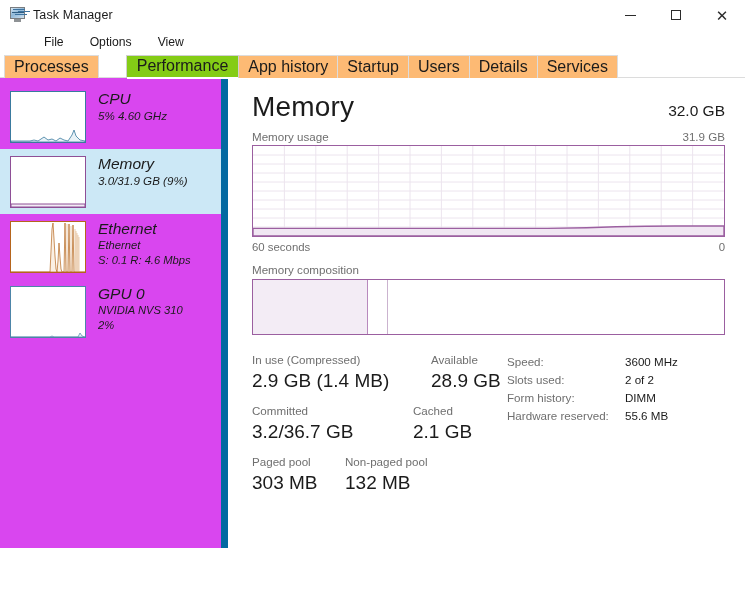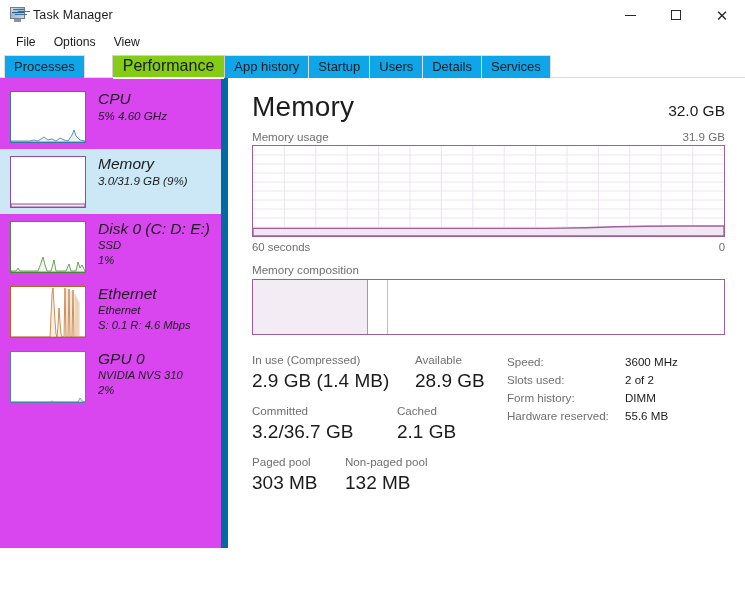--- a/index.html
+++ b/index.html
@@ -65,22 +65,23 @@
   }
   .glyph-min { display:block; width:11px; height:1px; background:#2b2b2b; }
   .glyph-max { display:block; width:10px; height:10px; border:1px solid #2b2b2b; }
   .glyph-close { font-size: 15px; font-weight: 300; line-height: 1; }
 
   
   .menubar {
     height: 24px;
     display: flex; align-items: center;
     padding-left: 8px;
-    gap: 2px;
-    background: #ffffff;
+    gap: 10px;
+    background: #ffffff;
+    margin-left: 28px;
   }
   .menu-item {
     font-size: 12.2px;
     color: #1b1b1b;
     padding: 3px 8px 4px 8px;
     cursor: default;
   }
 
   
   .tabstrip {
@@ -91,26 +92,26 @@
     padding-left: 4px;
     background: #ffffff;
   }
   .tabstrip:after {
     content:"";
     position:absolute; left:0; right:0; bottom:0;
     height:1px; background:#dcdcdc;
   }
   .tab {
     position: relative;
-    font-size: 13px;
+    font-size: 16px;
     color: #1b1b1b;
     padding: 3px 9px 4px 9px;
     border: 1px solid #dcdcdc;
     border-bottom: none;
-    background: #0ea5e9;
+    background: #fdba74;
     margin-right: -1px;
     line-height: 15px;
     cursor: default;
     z-index: 1;
   }
   .tab.active {
     background: #84cc16;
     border-color: #d0d0d0;
     z-index: 3;
     font-size: 16px;
@@ -257,21 +258,21 @@
     font-size: 11.6px;
     color: #6f6f6f;
     line-height: 17px;
   }
   .stat-value {
     font-size: 19px;
     color: #1b1b1b;
     line-height: 26px;
     white-space: nowrap;
   }
-  .stat-gap { margin-bottom: 8px; }
+  .stat-gap { margin-bottom: 8px; gap: 16px; }
 
   .stats-right {
     flex: 1 1 auto;
     padding-top: 2px;
   }
   .spec-row {
     display: flex;
     font-size: 11.6px;
     line-height: 18px;
   }
@@ -399,33 +400,20 @@
             <rect x="0.5" y="0.5" width="75" height="51" fill="#ffffff" stroke="#8e4f96" stroke-width="1"></rect>
             <path d="M1,51 L1,48 L75,48 L75,51 Z" fill="#f3ecf5" stroke="#8e4f96" stroke-width="1"></path>
           </svg>
         </div>
         <div class="res-meta">
           <div class="res-title">Memory</div>
           <div class="res-sub">3.0/31.9 GB (9%)</div>
         </div>
       </div>
 
-      <div class="res-item">
-        <div class="res-thumb">
-          <svg viewBox="0 0 76 52" preserveAspectRatio="none">
-            <rect x="0.5" y="0.5" width="75" height="51" fill="#ffffff" stroke="#4d8b3a" stroke-width="1"></rect>
-            <path d="M1,51 L1,50 L6,50 L8,47 L10,50 L28,50 L31,42 L33,36 L35,44 L37,50 L41,50 L44,39 L46,50 L56,50 L59,43 L61,50 L66,50 L68,41 L70,47 L72,44 L75,50 L75,51 Z" fill="#eef6ea" stroke="#4d8b3a" stroke-width="0.8"></path>
-          </svg>
-        </div>
-        <div class="res-meta">
-          <div class="res-title">Disk 0 (C: D: E:)</div>
-          <div class="res-sub small">SSD</div>
-          <div class="res-sub small">1%</div>
-        </div>
-      </div>
 
       <div class="res-item">
         <div class="res-thumb">
           <svg viewBox="0 0 76 52" preserveAspectRatio="none">
             <rect x="0.5" y="0.5" width="75" height="51" fill="#ffffff" stroke="#b5651d" stroke-width="1"></rect>
             <path d="M1,51 L1,51 L40,51 L41,30 L42,8 L43,2 L44,18 L45,35 L46,48 L47,51 L48,40 L49,22 L50,36 L51,48 L52,51 L54,51 L55,2 L56,51 L58,51 L59,3 L60,51 L62,51 L63,4 L64,51 L75,51 Z" fill="#fbf0e4" stroke="#b5651d" stroke-width="0.7"></path>
             <g stroke="#d59a5c" stroke-width="0.5">
               <line x1="57" y1="3" x2="57" y2="51"></line>
               <line x1="61" y1="5" x2="61" y2="51"></line>
               <line x1="65" y1="8" x2="65" y2="51"></line>

